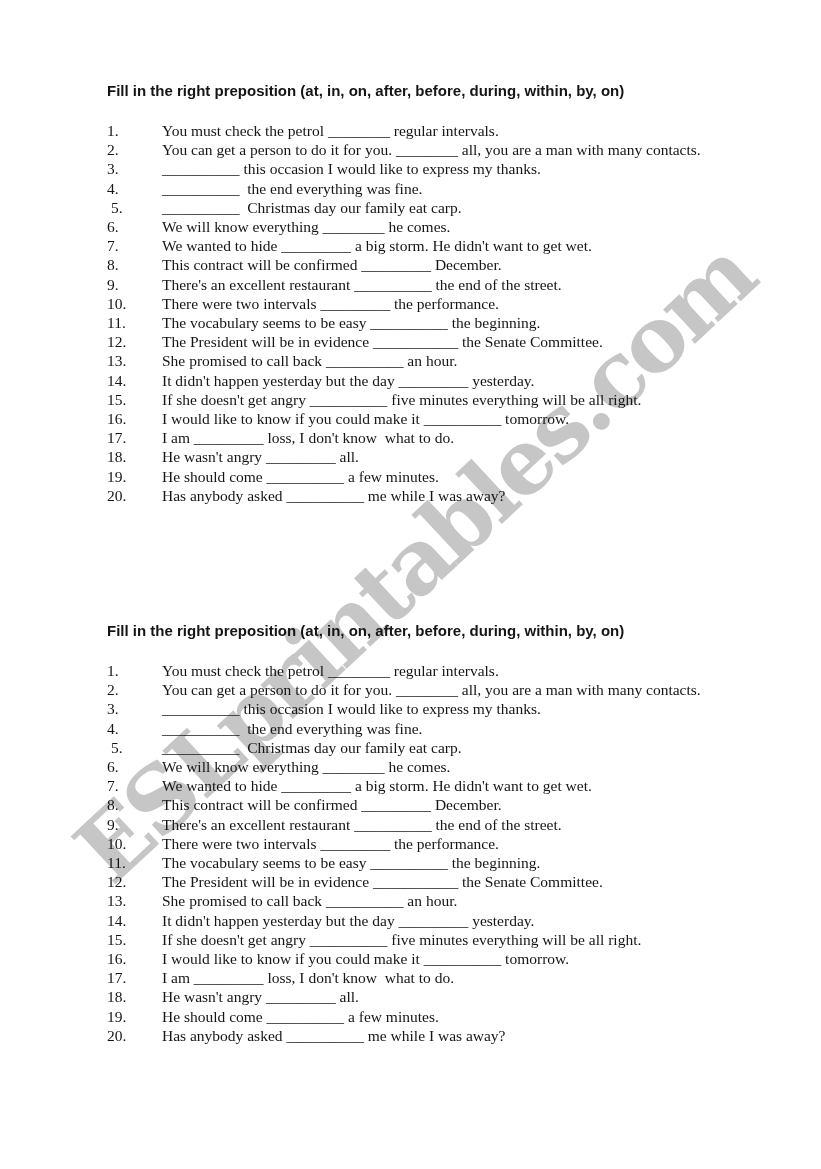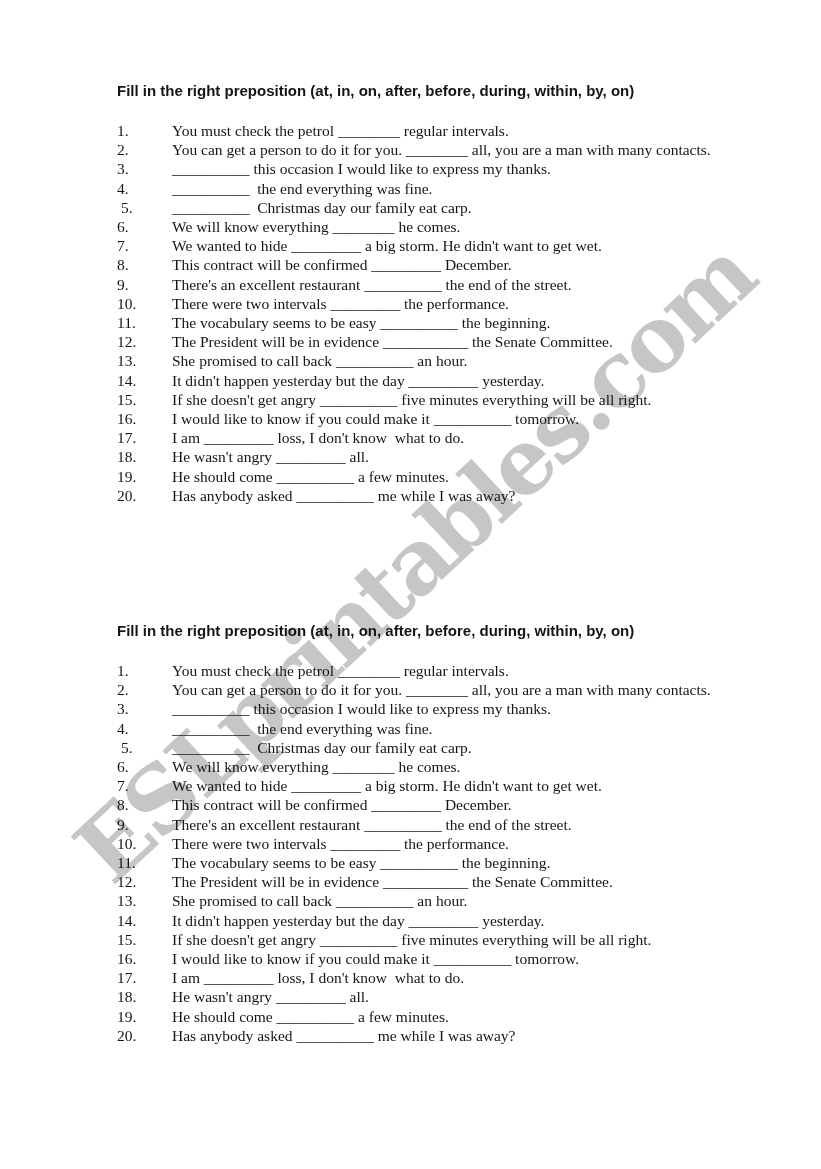--- a/index.html
+++ b/index.html
@@ -22,21 +22,21 @@
     font-family: "DejaVu Serif", serif;
     font-weight: 700;
     font-size: 90px;
     letter-spacing: -4px;
     white-space: nowrap;
     z-index: 0;
     user-select: none;
   }
   .exercise {
     position: absolute;
-    left: 117px;
+    left: 107px;
     width: 672px;
     z-index: 1;
   }
   .block1 { top: 81px; }
   .block2 { top: 621px; }
   .title {
     margin: 0;
     font-family: "Liberation Sans", sans-serif;
     font-weight: 700;
     font-size: 15px;

